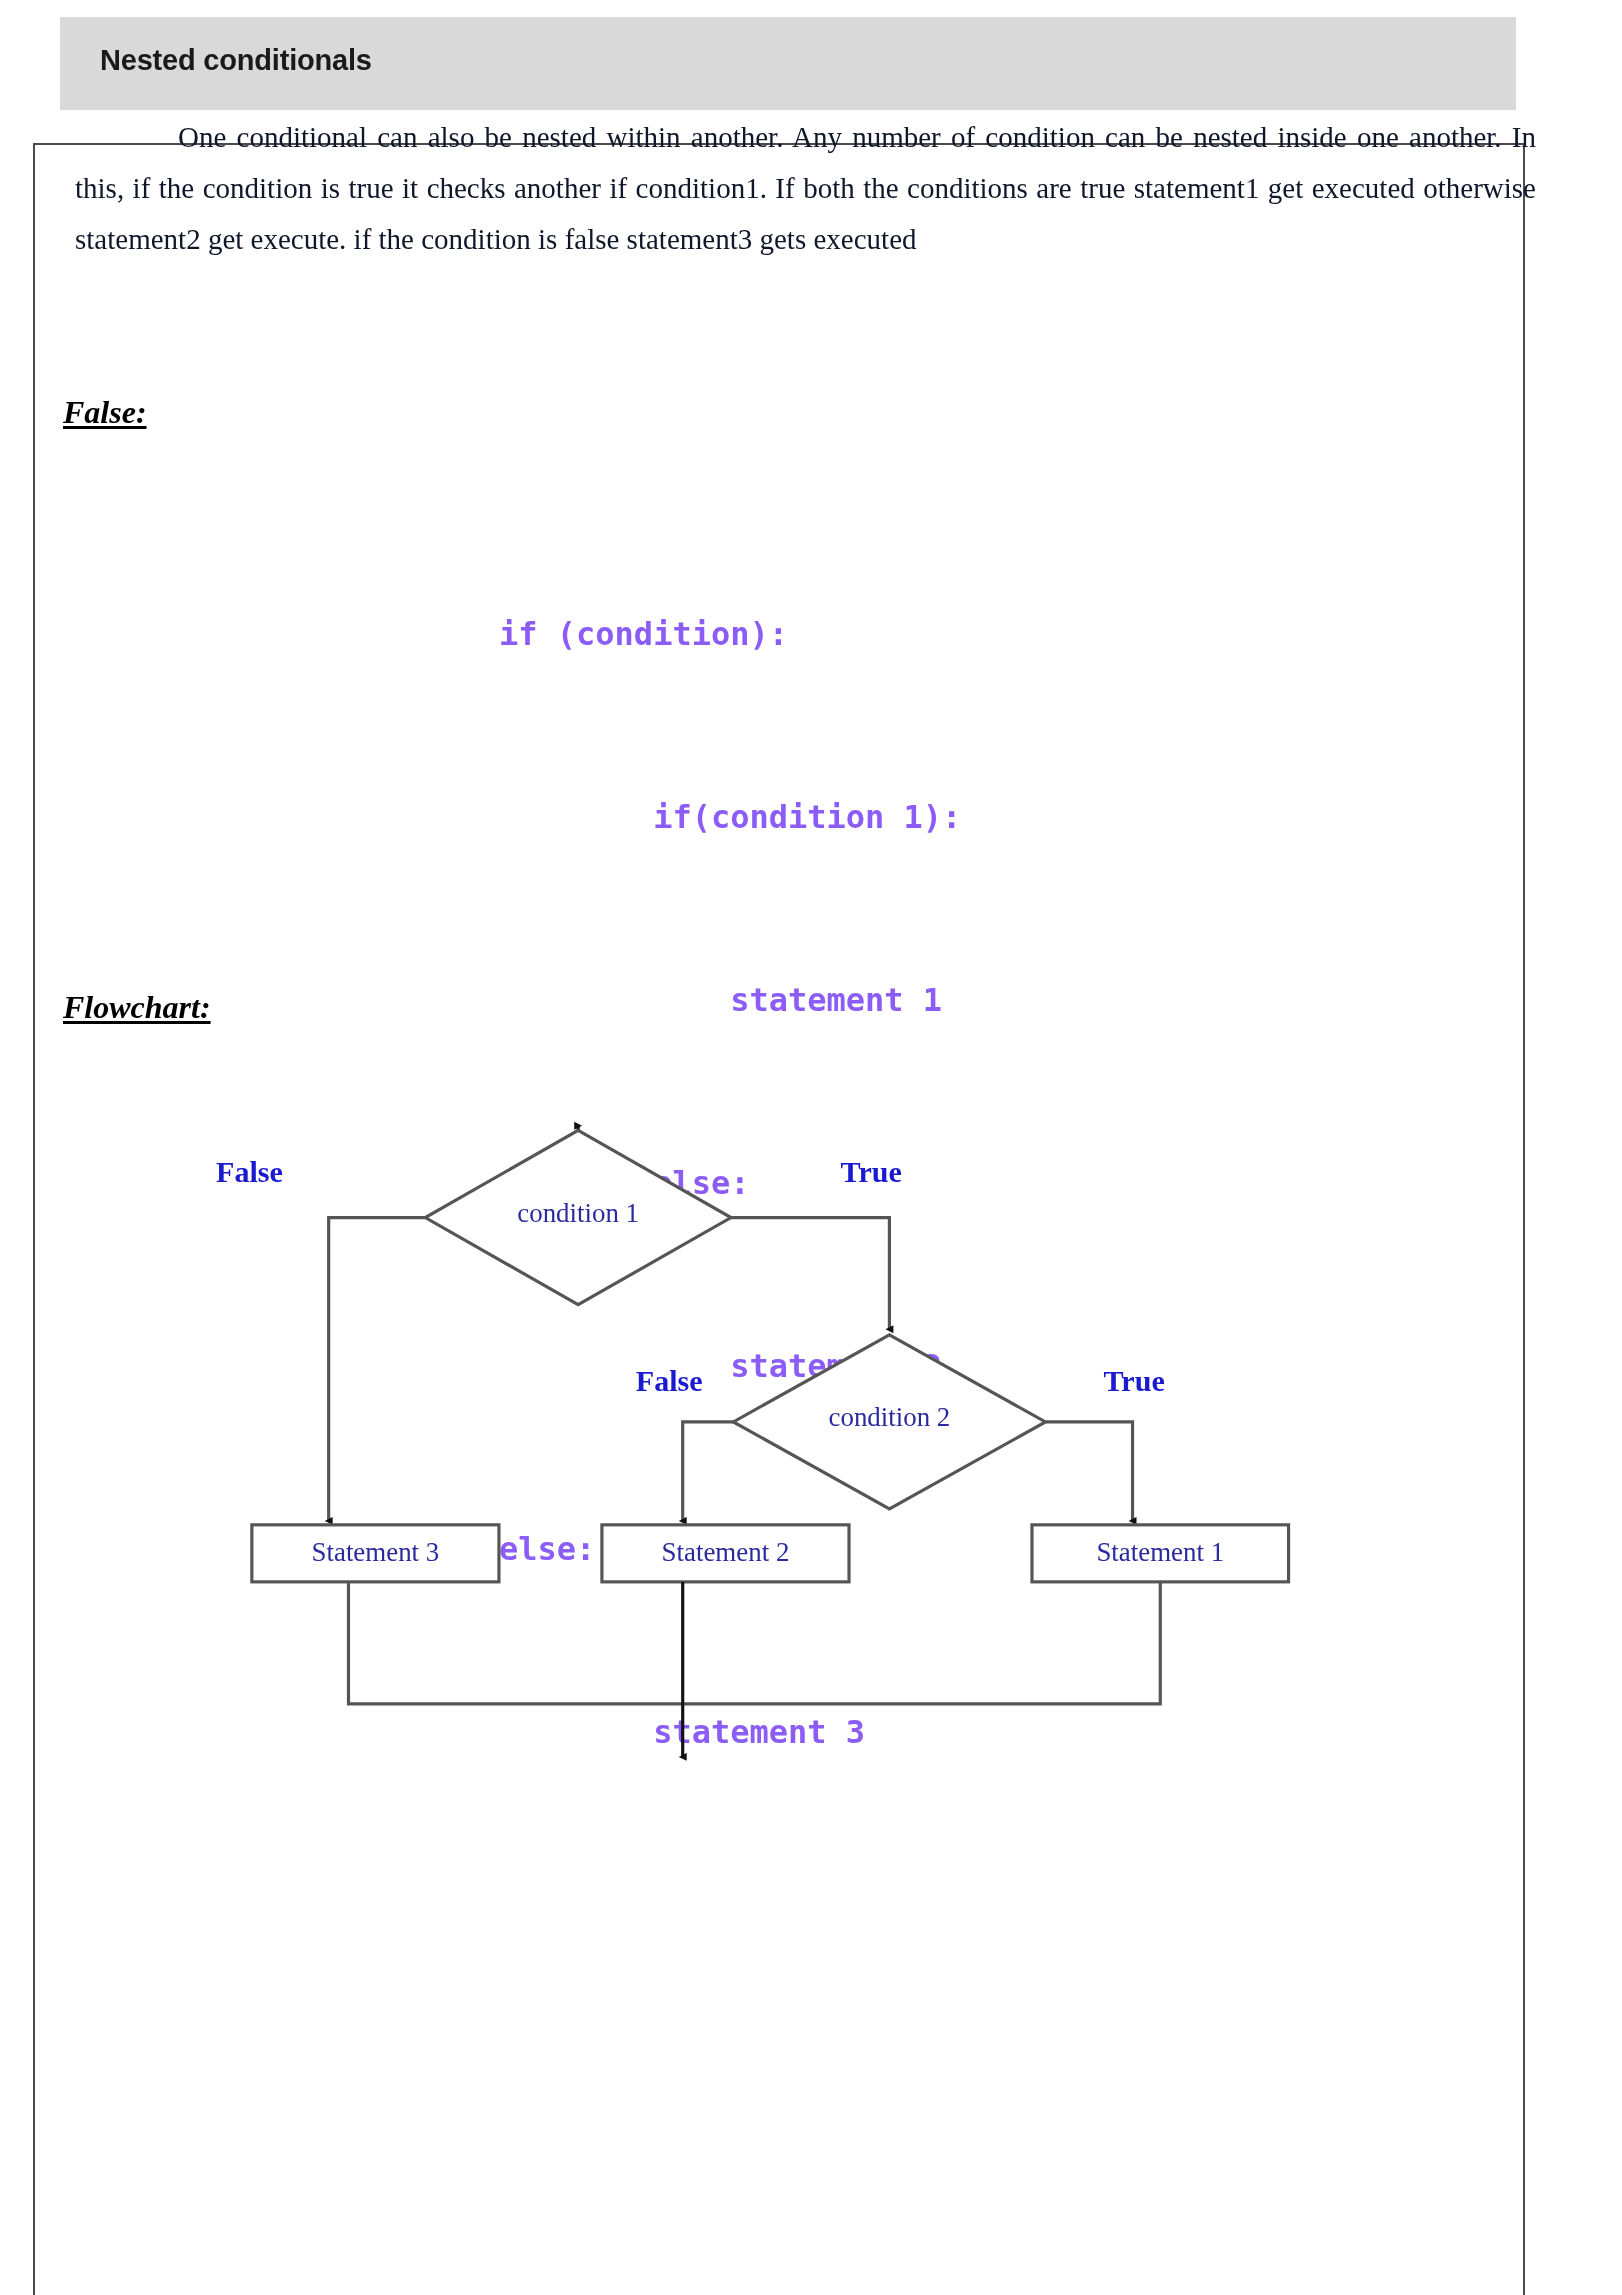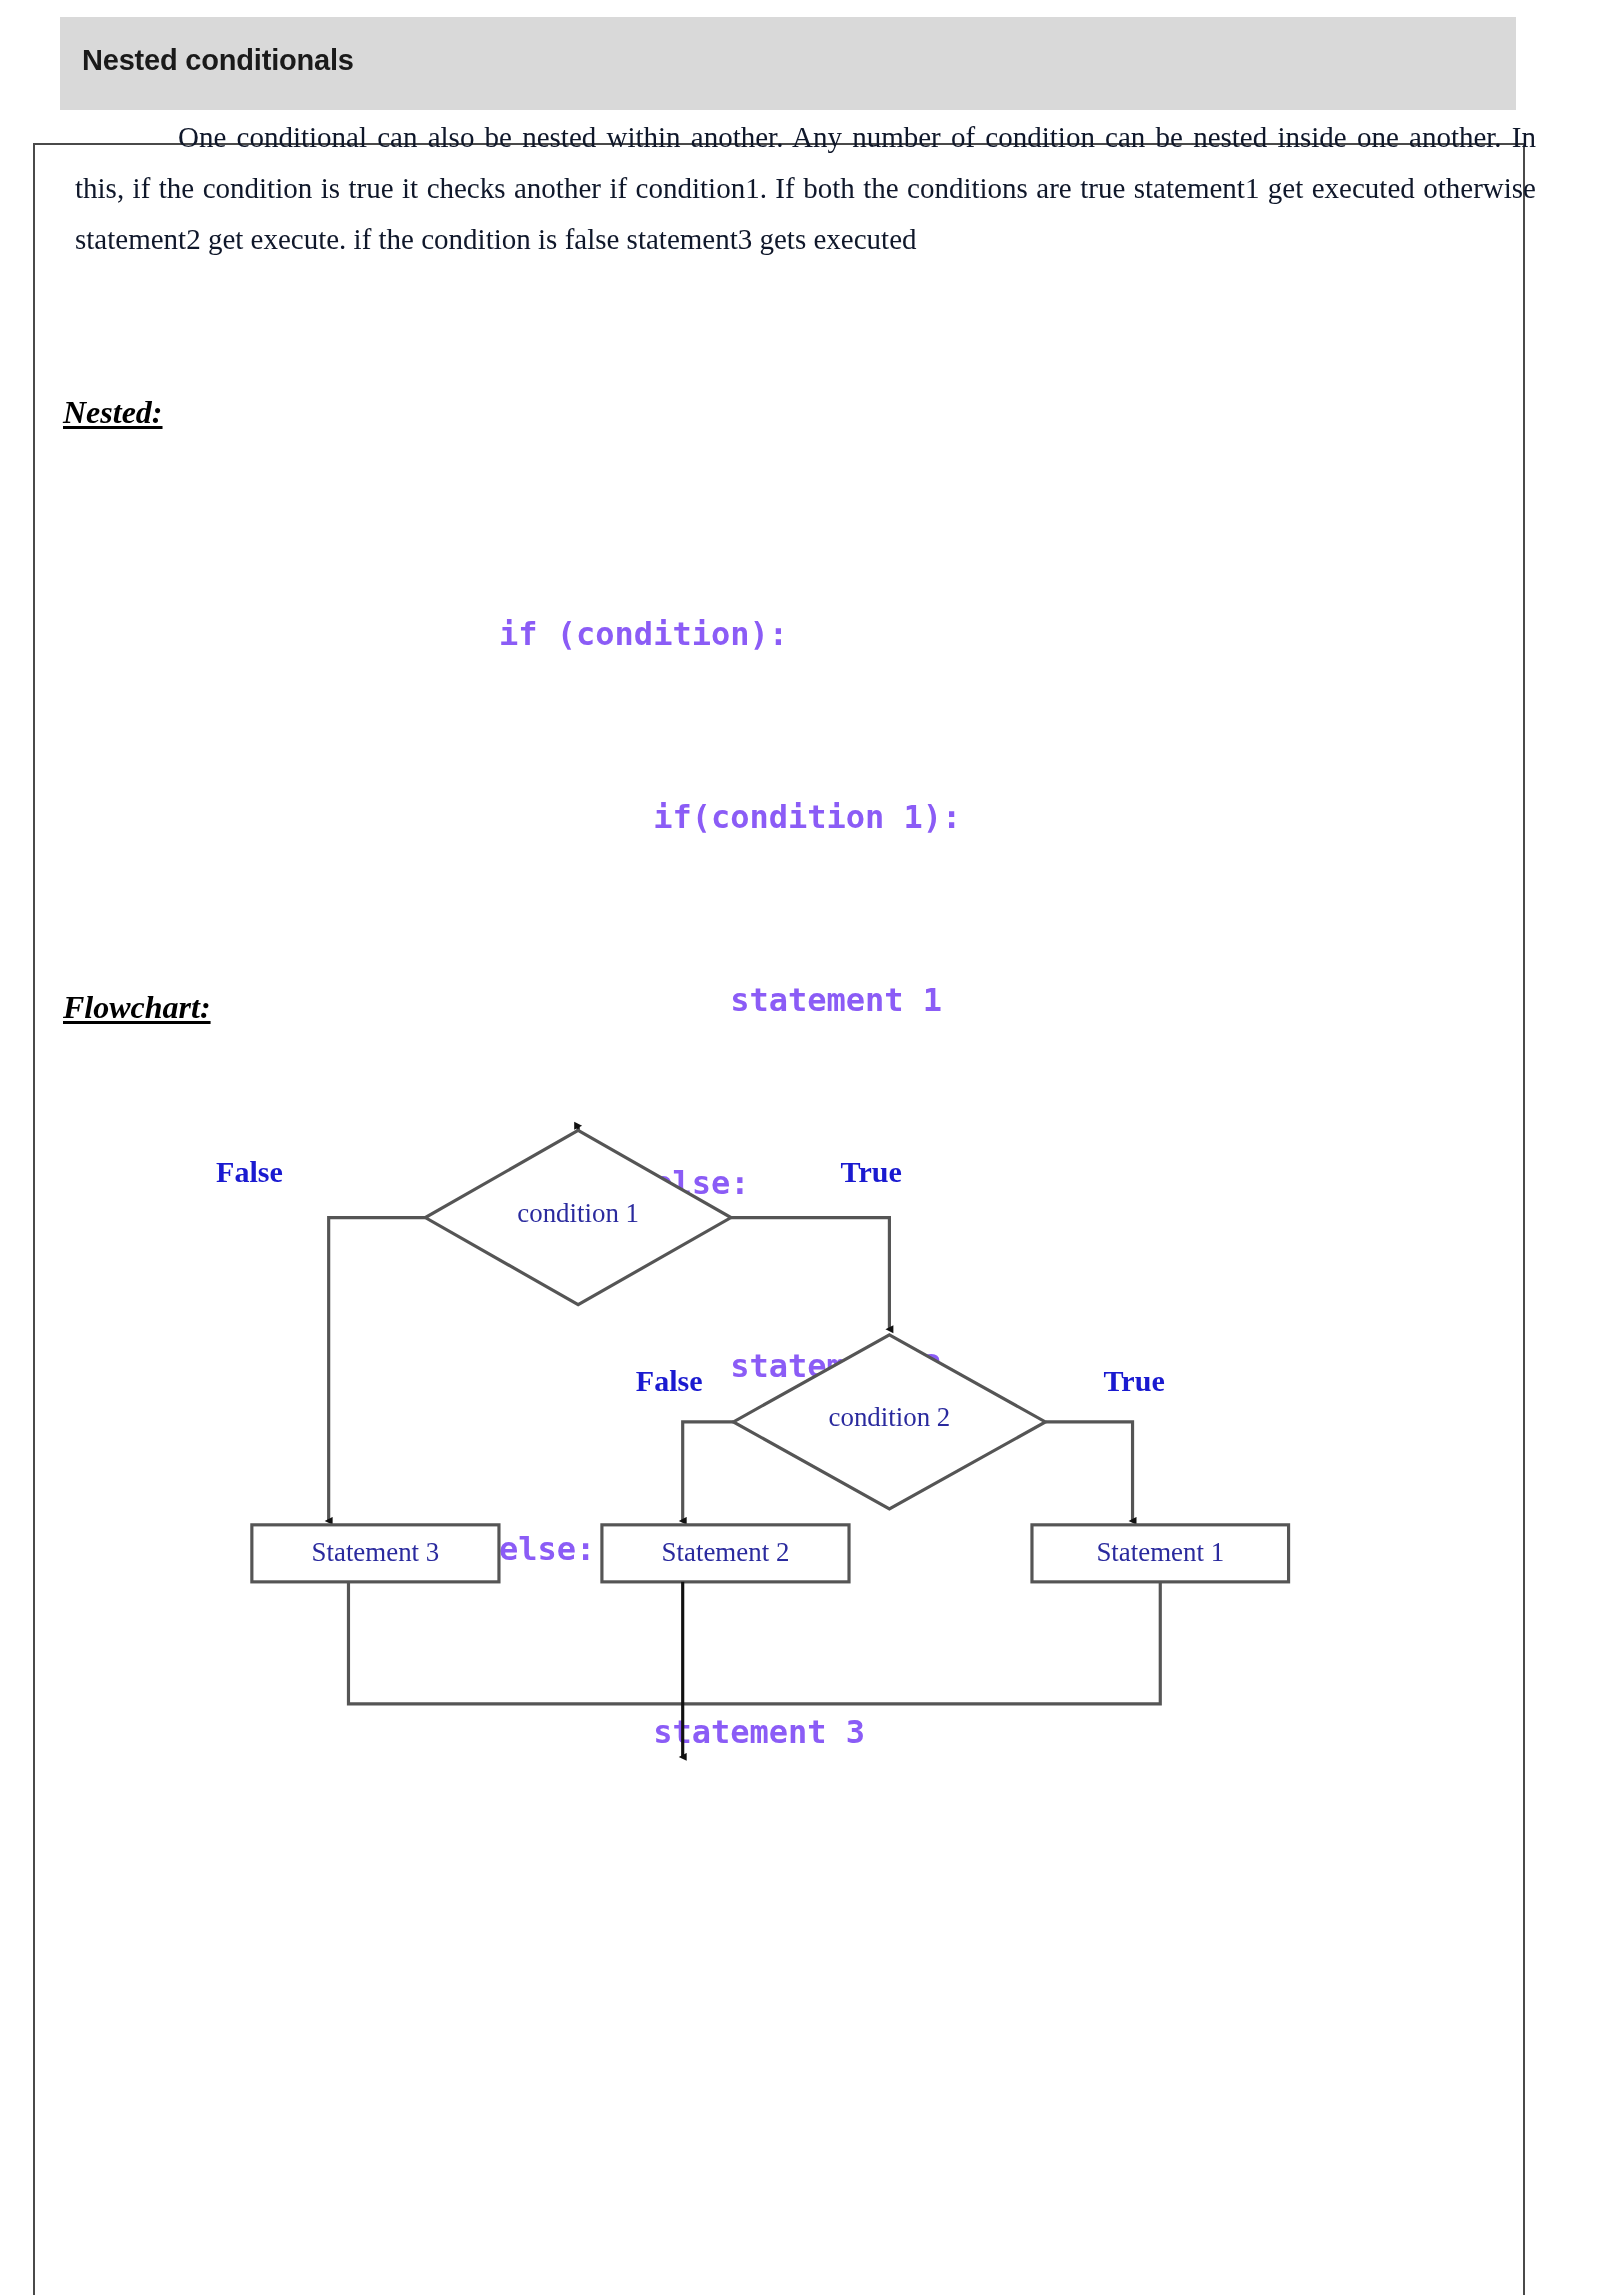--- a/index.html
+++ b/index.html
@@ -48,21 +48,21 @@
   .heading-band {
     position: absolute;
     left: 60px;
     top: 17.4px;
     width: 1456px;
     height: 93px;
     background: #d9d9d9;
   }
   .heading-text {
     position: absolute;
-    left: 82px;
+    left: 100px;
     top: 44px;
     font-family: "Liberation Sans", sans-serif;
     font-weight: bold;
     font-size: 29px;
     color: #1a1a1a;
     letter-spacing: -0.2px;
     white-space: nowrap;
   }
 
   
@@ -141,21 +141,21 @@
 
   <div class="border-top"></div>
   <div class="border-left"></div>
   <div class="border-right"></div>
 
   <div class="heading-band"></div>
   <div class="heading-text">Nested conditionals</div>
 
   <div class="para">One conditional can also be nested within another. Any number of condition can be nested inside one another. In this, if the condition is true it checks another if condition1. If both the conditions are true statement1 get executed otherwise statement2 get execute. if the condition is false statement3 gets executed</div>
 
-  <div class="section-label" id="label-syntax">Nested:</div>
+  <div class="section-label" id="label-syntax">False:</div>
 
   <div class="code-block">
     <span class="code-line">if (condition):</span>
     <span class="code-line">        if(condition 1):</span>
     <span class="code-line">            statement 1</span>
     <span class="code-line">        else:</span>
     <span class="code-line">            statement 2</span>
     <span class="code-line">else:</span>
     <span class="code-line">        statement 3</span>
   </div>

